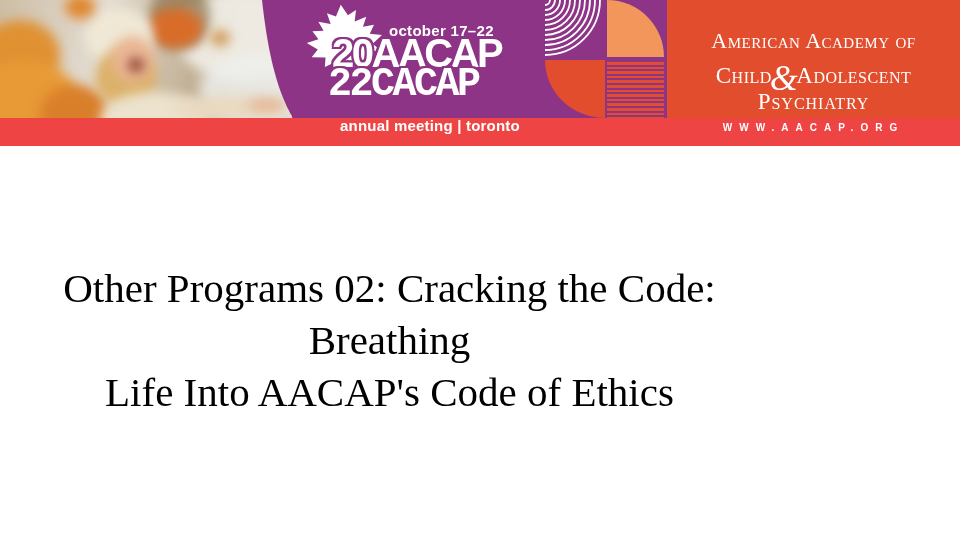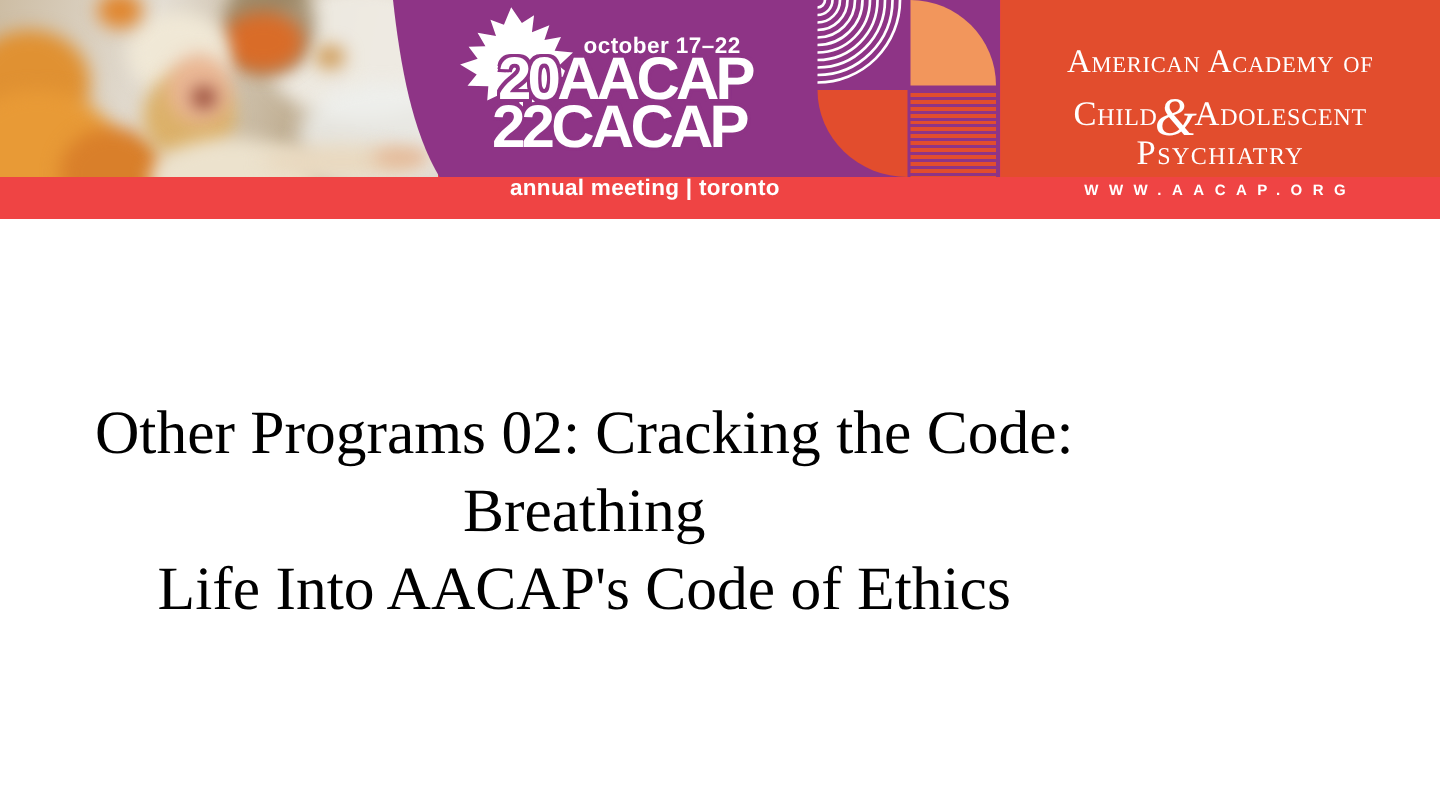--- a/index.html
+++ b/index.html
@@ -33,21 +33,21 @@
   
   .purple-block{position:absolute;left:255px;top:0;width:412px;height:118px;background:#8e3486;
     clip-path:path("M7,0 C12,45 20,88 38,118 L412,118 L412,0 Z");}
 
   
   .leaf{position:absolute;left:296px;top:2px;width:98px;height:86px;transform:rotate(-6deg);}
   .conf-dates{position:absolute;left:389px;top:22px;color:#fff;font-size:15px;font-weight:700;letter-spacing:.3px;}
   .conf-big{position:absolute;color:#fff;font-weight:800;font-size:40px;letter-spacing:-2.5px;line-height:1;
     text-shadow:-2px -2px 0 #8e3486,2px -2px 0 #8e3486,-2px 2px 0 #8e3486,2px 2px 0 #8e3486,0 2px 0 #8e3486,0 -2px 0 #8e3486,2px 0 0 #8e3486,-2px 0 0 #8e3486;}
   .conf-big1{left:332px;top:33px;}
-  .conf-big2{left:328px;top:65px;}
+  .conf-big2{left:328px;top:65px;font-family:Liberation Mono, monospace;}
   .conf-tagline{position:absolute;left:340px;top:97px;color:#fff;font-size:15px;font-weight:700;letter-spacing:.2px;margin-top:20px;}
 
   
   .tile{position:absolute;}
   .tile-arcs{left:545px;top:0;width:60px;height:57px;}
   .tile-orange{left:607px;top:0;width:57px;height:57px;background:#f2965c;border-top-right-radius:100% 100%;}
   .tile-red{left:545px;top:60px;width:60px;height:58px;background:#e24d2d;border-bottom-left-radius:100% 100%;}
   .tile-stripes{left:607px;top:60px;width:57px;height:58px;
     background:repeating-linear-gradient(to bottom,#8e3486 0 2px,#e24d2d 2px 4.6px);}
 

